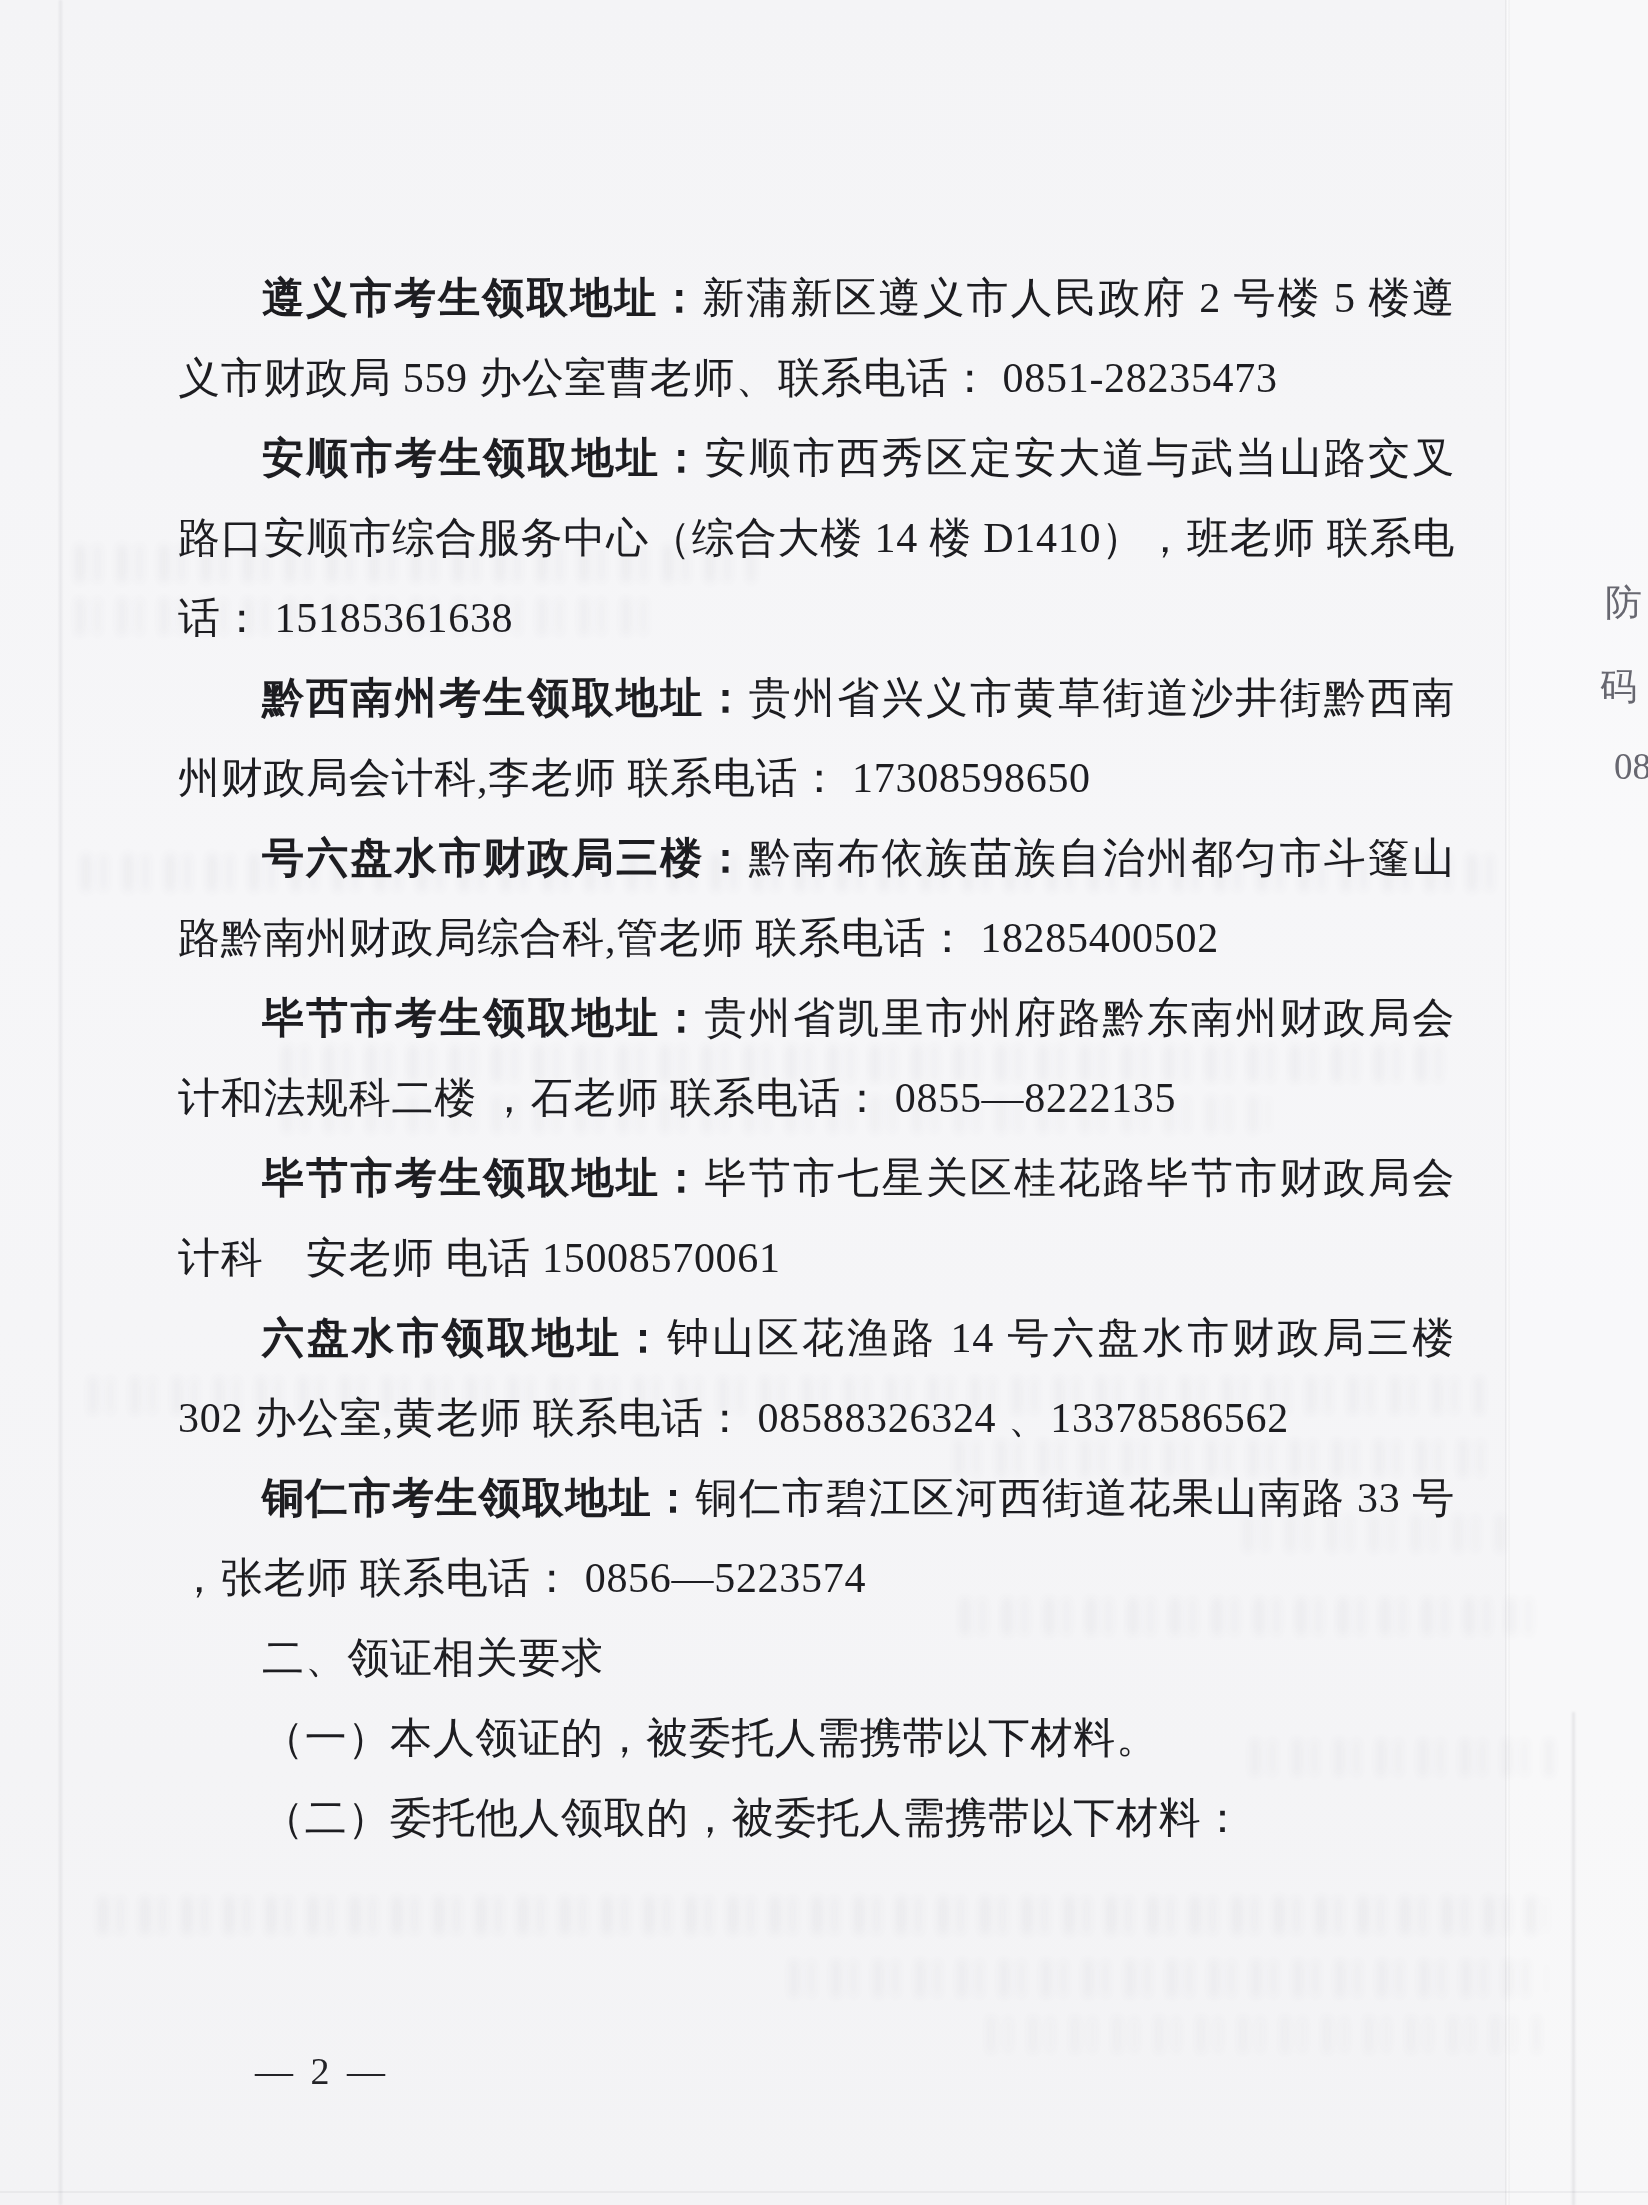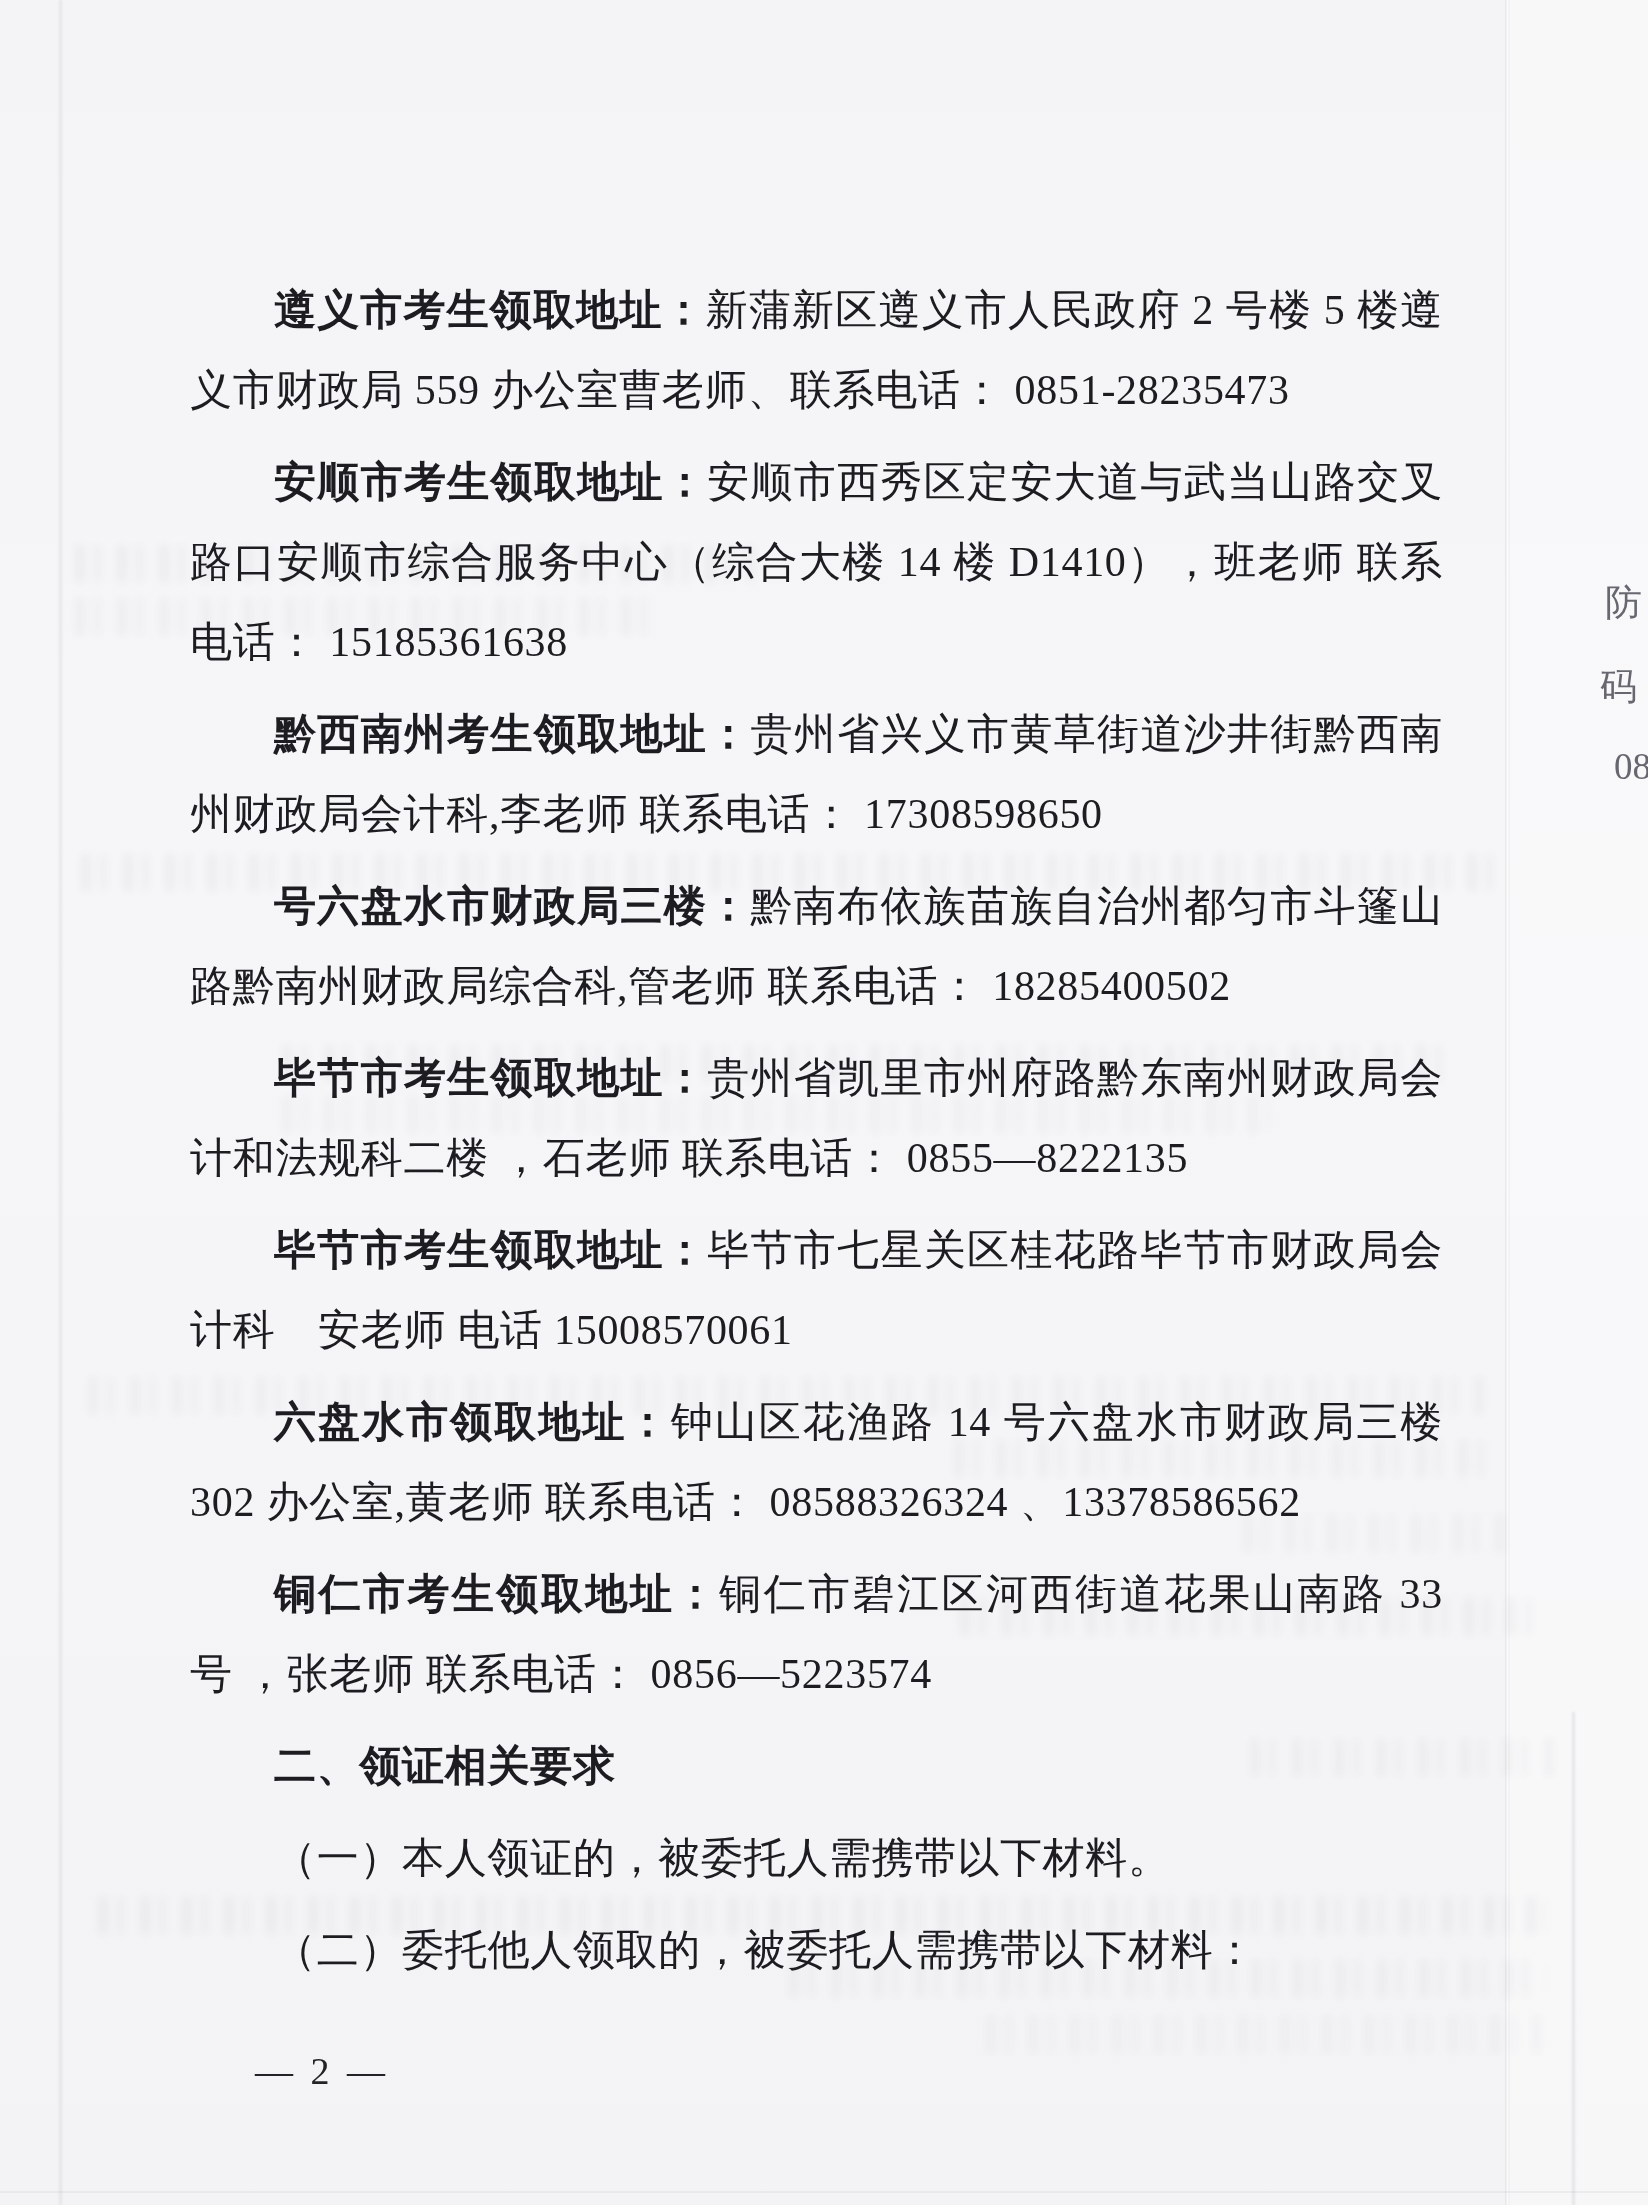--- a/index.html
+++ b/index.html
@@ -71,29 +71,29 @@
     position: absolute;
     left: 178px;
     top: 258px;
     width: 1277px;
     font-size: 42px;
     line-height: 80px;
     text-align: justify;
     letter-spacing: 0.7px;
   }
   .content p {
-    margin: 12px;
+    margin: 0;
     text-indent: 2em;
   }
   .addr-label {
     font-weight: 700;
     font-family: "Liberation Sans", "DejaVu Sans", sans-serif;
   }
   .heading {
-    font-weight: 700;
+    font-weight: 400;
     font-family: "Liberation Sans", "DejaVu Sans", sans-serif;
   }
   .page-number {
     position: absolute;
     left: 255px;
     top: 2049px;
     font-size: 38px;
     letter-spacing: 4px;
     color: #232327;
   }

